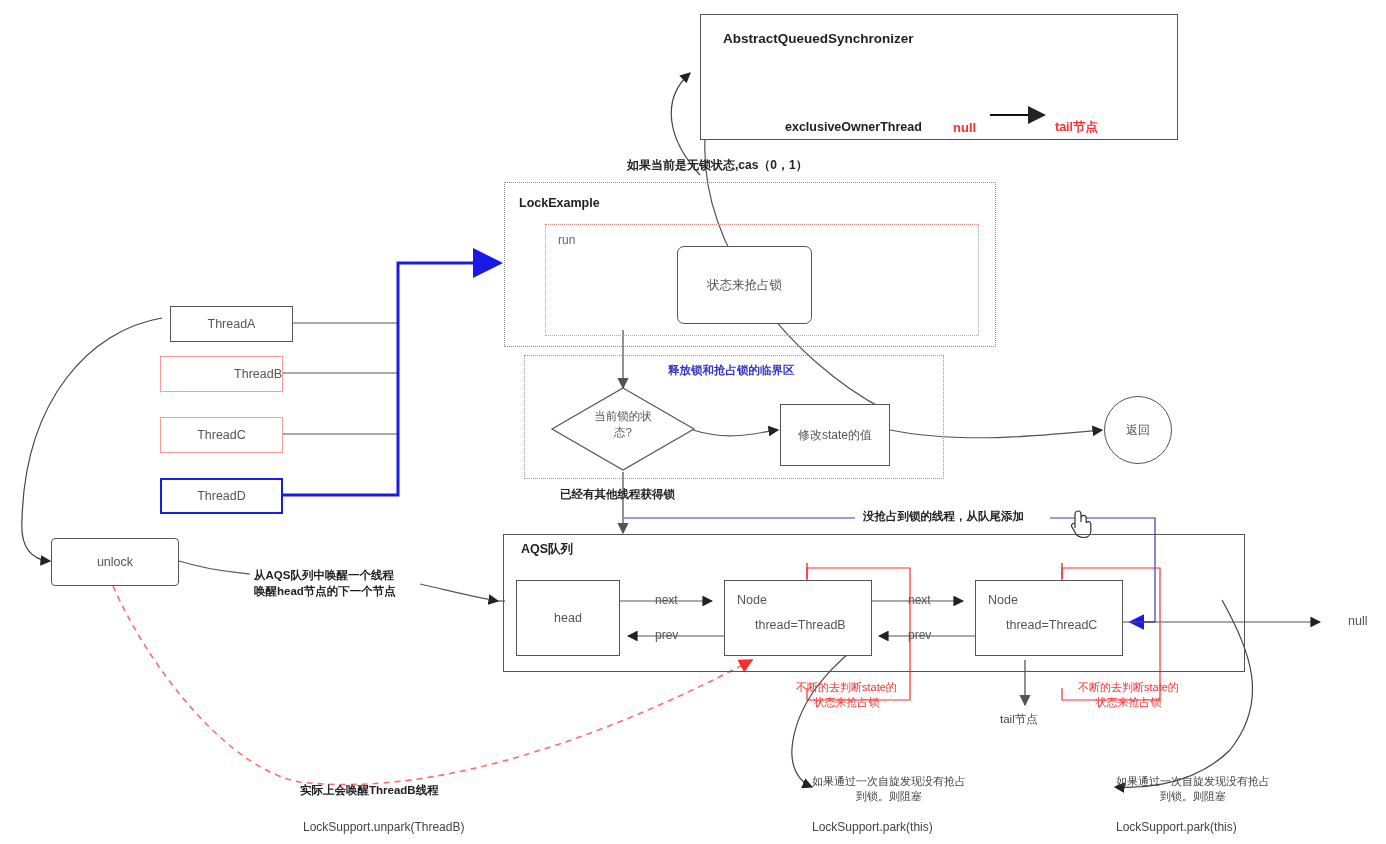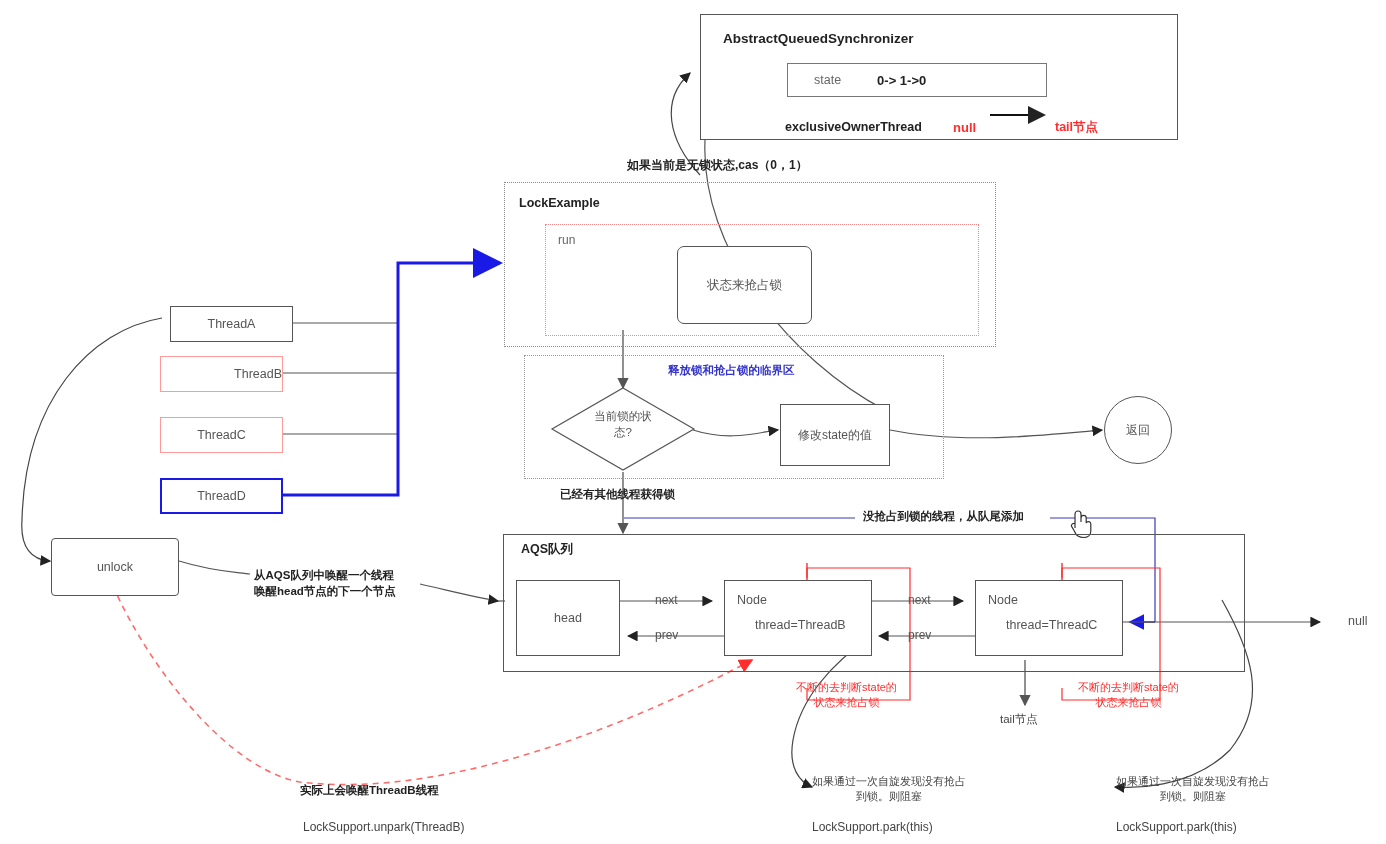--- a/index.html
+++ b/index.html
@@ -86,24 +86,20 @@
 
     <path d="M872,636 C830,664 800,700 793,740 C788,768 800,782 812,787" stroke="#444" fill="none" stroke-width="1.2" marker-end="url(#arrK)"></path>
 
     <path d="M1222,600 C1250,650 1270,700 1230,750 C1190,790 1130,788 1115,787" stroke="#444" fill="none" stroke-width="1.2" marker-end="url(#arrK)"></path>
 
     <path d="M1025,660 L1025,705" stroke="#555" fill="none" stroke-width="1.3" marker-end="url(#arrG)"></path>
   </svg>
 
   <div class="box" style="left:700px;top:14px;width:478px;height:126px;border:1px solid #555;display:block;">
     <div class="ttl" style="left:22px;top:16px;font-size:13.5px;">AbstractQueuedSynchronizer</div>
-    <div class="box" style="left:86px;top:48px;width:260px;height:34px;border:1px solid #777;justify-content:flex-start;">
-      <span style="margin-left:26px;font-size:12.5px;color:#666;">state</span>
-      <span class="b" style="margin-left:36px;font-size:13px;">0-&gt; 1-&gt;0</span>
-    </div>
     <div class="lbl b" style="left: 84px; top: 104px; font-size: 12.5px; white-space: pre;">exclusiveOwnerThread</div>
     <div class="lbl b red" style="left: 252px; top: 104px; font-size: 13px; white-space: pre;">null</div>
     <div class="lbl b red" style="left: 354px; top: 104px; font-size: 12.5px; white-space: pre;">tail节点</div>
   </div>
   <svg class="layer">
     <path d="M990,115 L1044,115" stroke="#111" fill="none" stroke-width="2" marker-end="url(#arrK)"></path>
   </svg>
 
   <div class="lbl b" style="left: 627px; top: 157px; font-size: 12px; white-space: pre;">如果当前是无锁状态,cas（0，1）</div>
 
@@ -152,21 +148,21 @@
   <div class="box" style="left:160px;top:356px;width:123px;height:36px;border:1.6px solid #ff9a9a;font-size:12.5px;justify-content:flex-end;">
     <span>ThreadB</span>
   </div>
   <div class="box" style="left:160px;top:417px;width:123px;height:36px;border:1.6px solid #ff9a9a;font-size:12.5px;">
     <span>ThreadC</span>
   </div>
   <div class="box" style="left:160px;top:478px;width:123px;height:36px;border:2.2px solid #1a1ae6;font-size:12.5px;">
     <span>ThreadD</span>
   </div>
 
-  <div class="box" style="left:51px;top:538px;width:128px;height:58px;border:1.2px solid #555;border-radius:4px;font-size:12.5px;">
+  <div class="box" style="left:51px;top:538px;width:128px;height:48px;border:1.2px solid #555;border-radius:4px;font-size:12.5px;">
     <span>unlock</span>
   </div>
 
   <div class="lbl b" style="left: 254px; top: 568px; font-size: 11.5px; white-space: pre;">从AQS队列中唤醒一个线程
 唤醒head节点的下一个节点</div>
 
   <div style="position:absolute;left:503px;top:534px;width:740px;height:136px;border:1.2px solid #555;"></div>
   <div class="ttl" style="left:521px;top:541px;font-size:12.5px;">AQS队列</div>
 
   <div class="box" style="left:516px;top:580px;width:104px;height:76px;border:1.2px solid #555;font-size:12.5px;">

